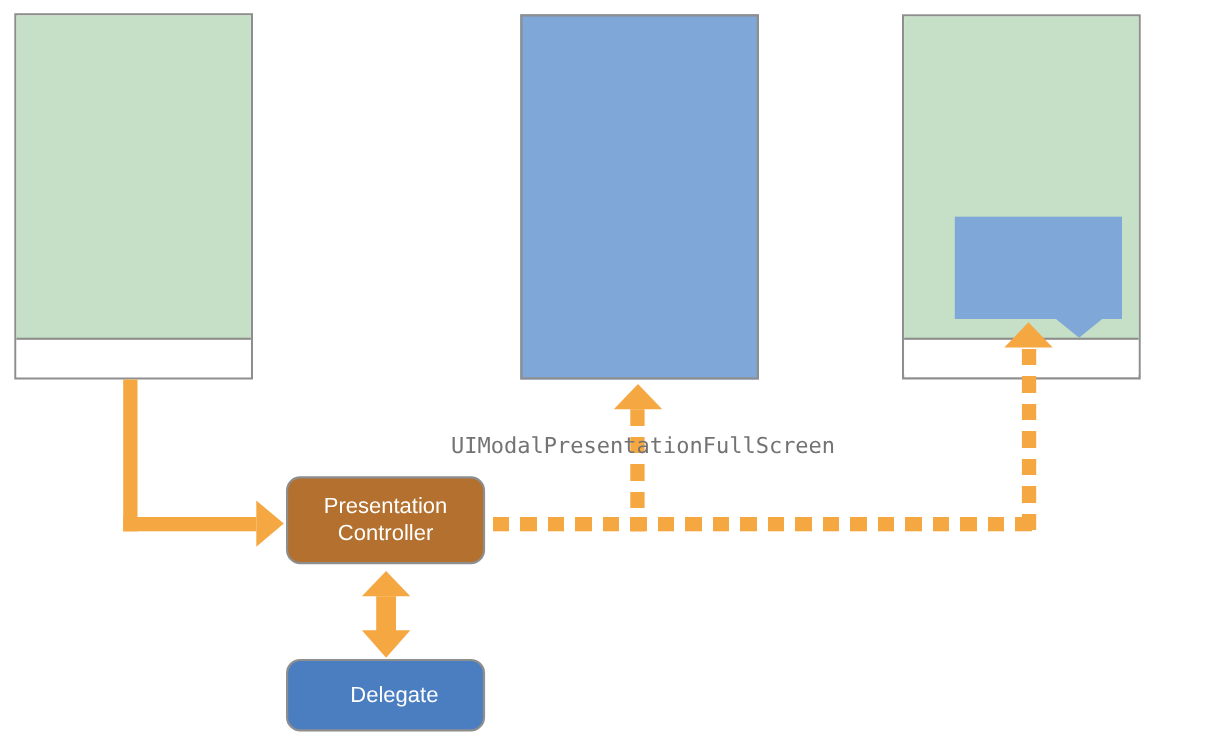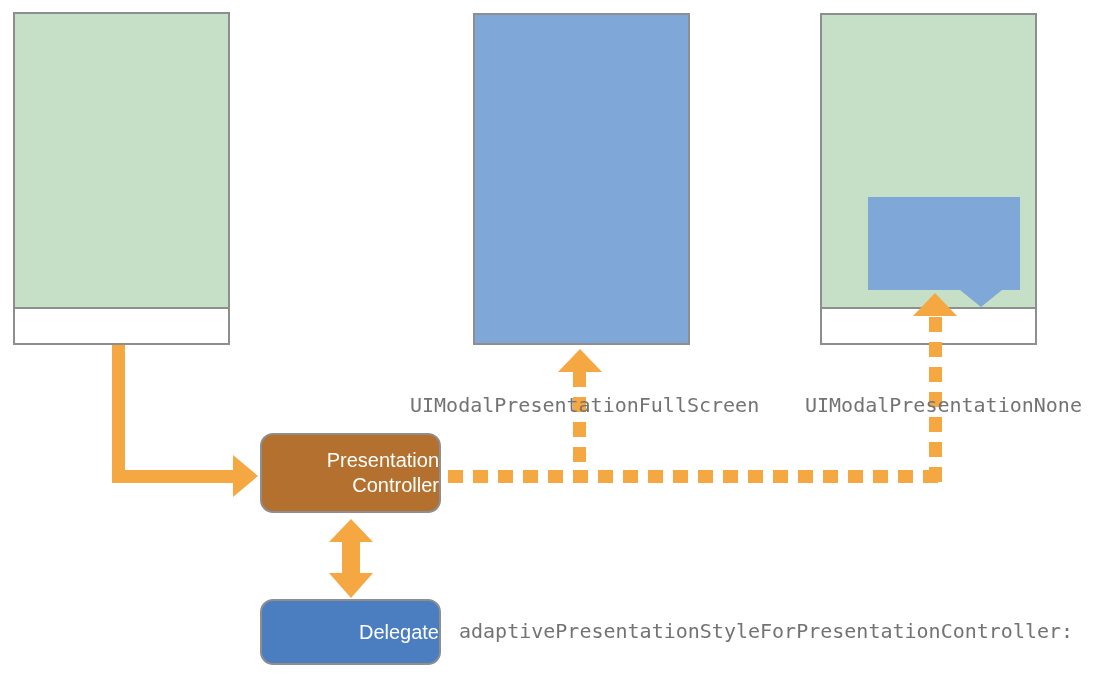--- a/index.html
+++ b/index.html
@@ -70,21 +70,21 @@
   }
 
   
   .node {
     position: absolute;
     border: 2px solid var(--border_gray, #8E8E8E);
     border-radius: 13px;
     box-sizing: border-box;
     display: flex;
     flex-direction: column;
-    align-items: flex-end;
+    align-items: center;
     justify-content: center;
     color: #ffffff;
     font-size: 20px;
     line-height: 25px;
     text-align: center;
   }
   .node-controller { background: var(--controller_brown, #B3702E); }
   .node-delegate  { background: var(--delegate_blue, #4A7EC0); padding-left: 16px; }
 
   
@@ -126,22 +126,20 @@
   <div class="tri tri-up" style="left:558px; top:349px;"></div>
 
   <div class="dash-v" style="left:929px; top:317px; height:166px;"></div>
   <div class="tri tri-up" style="left:913px; top:293px;"></div>
 
   <div class="solid-bar" style="left:342px; top:542px; width:18px; height:32px;"></div>
   <div class="tri tri-up" style="left:329px; top:519px;"></div>
   <div class="tri tri-down" style="left:329px; top:573px;"></div>
 
   <div class="code-label" style="left:410px; top:392px;">UIModalPresentationFullScreen</div>
-  <div class="code-label" style="left:805px; top:392px;">UIModalPresentationNone</div>
-  <div class="code-label" style="left:459px; top:618px;">adaptivePresentationStyleForPresentationController:</div>
 
   <div class="node node-controller" style="left:260px; top:433px; width:181px; height:80px;">
     <span>Presentation</span>
     <span>Controller</span>
   </div>
   <div class="node node-delegate" style="left:260px; top:599px; width:181px; height:66px;">
     <span>Delegate</span>
   </div>
 
 </div>

